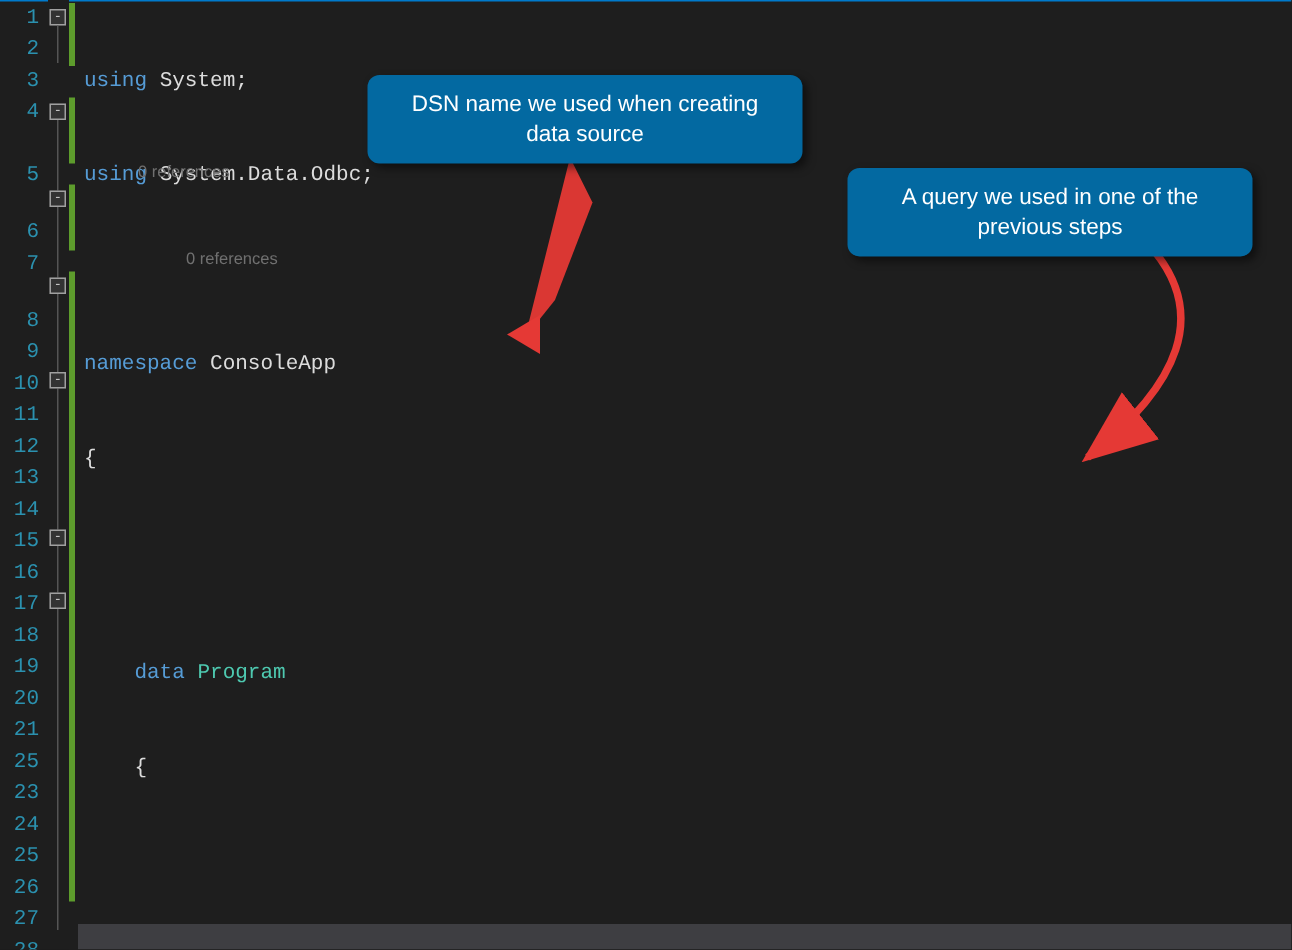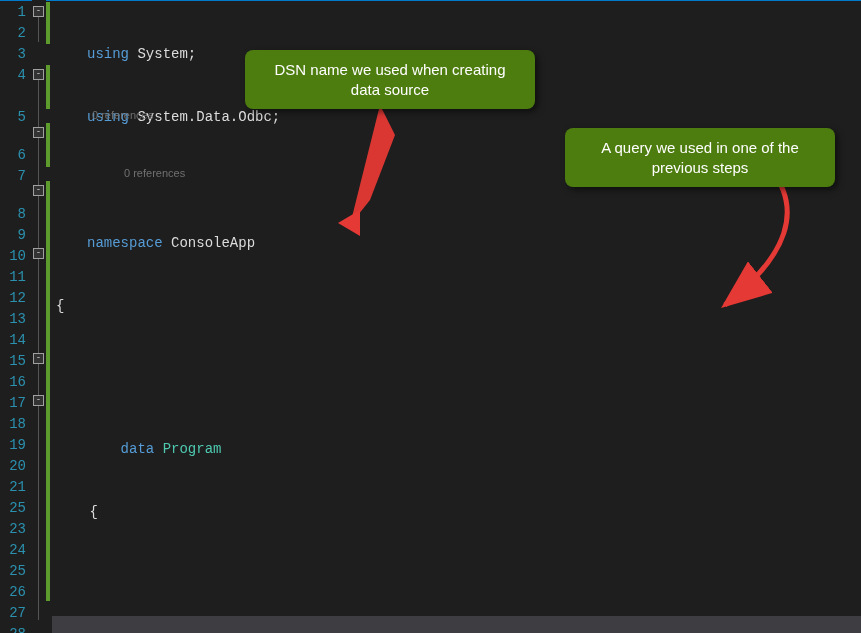--- a/index.html
+++ b/index.html
@@ -64,33 +64,33 @@
     background: #5d9c2c;
   }
   .code-area {
     flex: 1;
     line-height: 21px;
     padding-top: 2px;
     position: relative;
     white-space: pre;
   }
   .code-line { height: 21px; padding-left: 4px; }
-  .kw { color: #569cd6; margin-left: 31px; }
+  .kw { color: #569cd6; }
   .type { color: #4ec9b0; }
   .ident { color: #dcdcdc; }
   .codelens {
     color: #707070;
     font-size: 11px;
     font-family: 'Segoe UI', sans-serif;
     position: absolute;
     text-align: center;
   }
   .callout {
     position: absolute;
-    background: #4d7c0f;
+    background: #0369a1;
     color: #fff;
     font-family: 'Segoe UI', Arial, sans-serif;
     font-size: 15px;
     text-align: center;
     padding: 10px 18px;
     border-radius: 8px;
     box-shadow: 3px 3px 6px rgba(0,0,0,0.5);
     z-index: 10;
     line-height: 1.3;
   }
@@ -211,21 +211,21 @@
     
     
     
     
   </div>
 
   <div class="scrollbar-h"></div>
 </div>
 
 <div class="callout" style="top:50px;left:245px;width:290px">DSN name we used when creating data source</div>
-<div class="callout" style="top:128px;left:565px;width:270px">A query we used in one of the previous steps</div>
+<div class="callout" style="top:112px;left:565px;width:270px">A query we used in one of the previous steps</div>
 
 <svg class="annotation" width="861" height="633">
   <defs>
     <marker id="arrowhead" markerWidth="10" markerHeight="8" refX="9" refY="4" orient="auto">
       <polygon points="0 0, 10 4, 0 8" fill="#e53935"></polygon>
     </marker>
   </defs>
 
   <path d="M 380 105 L 395 135 L 370 200 L 350 225" fill="#e53935" opacity="0.95"></path>
   <polygon points="338,223 360,210 360,236" fill="#e53935"></polygon>

